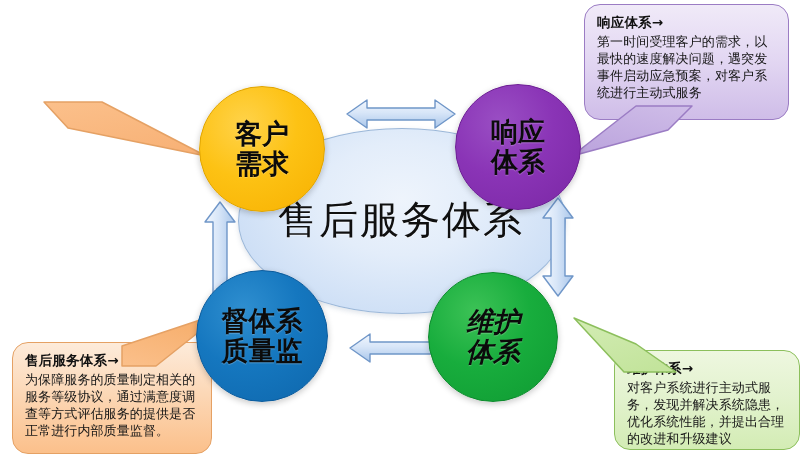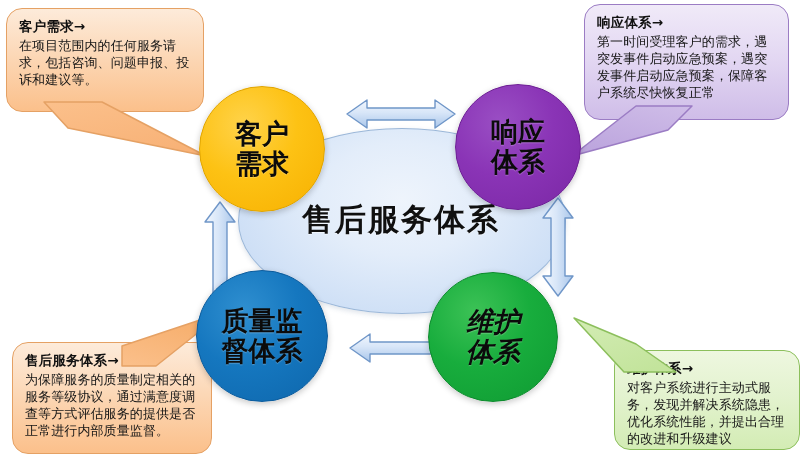--- a/index.html
+++ b/index.html
@@ -19,21 +19,21 @@
     border-radius:50%;
     background:radial-gradient(ellipse at 50% 38%, #eef4fc 0%, #e3edfa 35%, #cfe0f6 72%, #bcd4f1 100%);
     border:1px solid #9bb7d8;
     box-shadow:0 2px 5px rgba(70,100,140,.18);
     z-index:2;
   }
   .center-label{
     position:absolute;
     left:238px;top:128px;width:326px;height:184px;
     display:flex;align-items:center;justify-content:center;
-    font-size:31px;font-weight:bold;color:#101010;
+    font-size:39px;font-weight:normal;color:#101010;
     letter-spacing:2px;
     z-index:6;
     text-shadow:0 1px 0 rgba(255,255,255,.5);
   }
 
   
   .node{
     position:absolute;
     border-radius:50%;
     display:flex;align-items:center;justify-content:center;
@@ -182,61 +182,57 @@
 
   <div class="node node-response">
     <div>
       <span>响应</span>
       <span>体系</span>
     </div>
   </div>
 
   <div class="node node-quality">
     <div>
+      <span>督体系</span>
       <span>质量监</span>
-      <span>督体系</span>
     </div>
   </div>
 
   <div class="node node-maintain">
     <div>
       <span>维护</span>
       <span>体系</span>
     </div>
   </div>
 
   <div class="callout c-orange cust-callout">
     <svg class="tail" style="left:36px;top:92px;" width="170" height="62" viewBox="0 0 170 62">
       <defs>
         <linearGradient id="tailO1" x1="0" y1="0" x2="0.6" y2="1">
           <stop offset="0%" stop-color="#fbc08b"></stop>
           <stop offset="100%" stop-color="#f8b277"></stop>
         </linearGradient>
       </defs>
       <path d="M2 2 L60 2 L164 56 L26 28 Z" fill="url(#tailO1)" stroke="#e5a164" stroke-width="1.5" stroke-linejoin="round"></path>
     </svg>
-    <div class="bubble">
-      <span class="title">客户需求→</span>
-      <span class="body">在项目范围内的任何服务请求，包括咨询、问题申报、投诉和建议等。</span>
-    </div>
   </div>
 
   <div class="callout c-purple resp-callout">
     <svg class="tail" style="left:-12px;top:100px;" width="130" height="58" viewBox="0 0 130 58">
       <defs>
         <linearGradient id="tailP1" x1="1" y1="0" x2="0.4" y2="1">
           <stop offset="0%" stop-color="#cfbde8"></stop>
           <stop offset="100%" stop-color="#bda6de"></stop>
         </linearGradient>
       </defs>
       <path d="M126 2 L70 2 L6 52 L102 26 Z" fill="url(#tailP1)" stroke="#9b7cc4" stroke-width="1.5" stroke-linejoin="round"></path>
     </svg>
     <div class="bubble">
       <span class="title">响应体系→</span>
-      <span class="body">第一时间受理客户的需求，遇突发事件启动应急预案，遇突发事件启动应急预案，保障客户系统尽快恢复正常</span>
+      <span class="body">第一时间受理客户的需求，以最快的速度解决问题，遇突发事件启动应急预案，对客户系统进行主动式服务</span>
     </div>
   </div>
 
   <div class="callout c-orange qual-callout">
     <svg class="tail" style="left:110px;top:-20px;" width="120" height="60" viewBox="0 0 120 60">
       <defs>
         <linearGradient id="tailO2" x1="0" y1="1" x2="0.6" y2="0">
           <stop offset="0%" stop-color="#fbc08b"></stop>
           <stop offset="100%" stop-color="#f6ad6a"></stop>
         </linearGradient>

